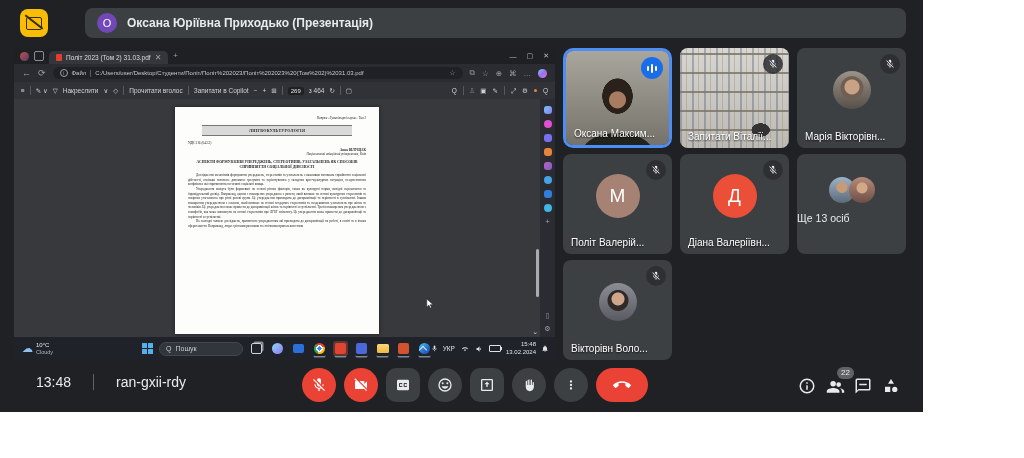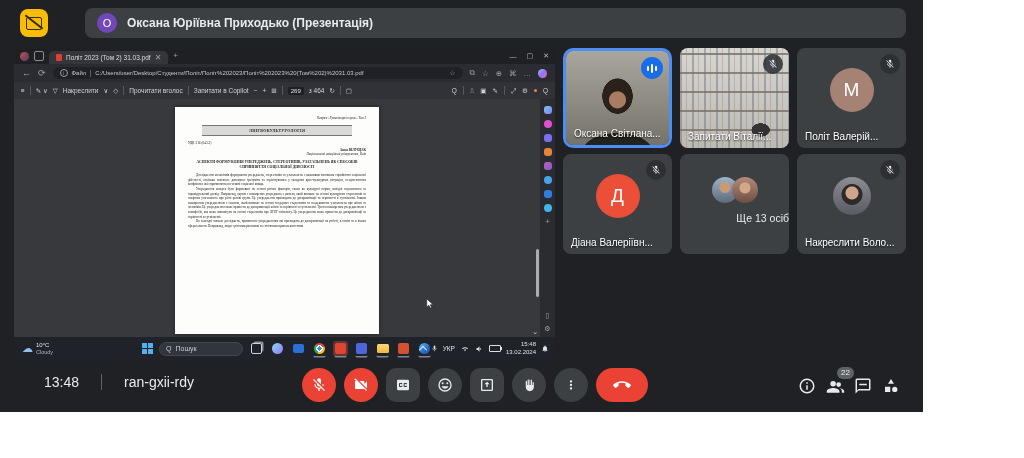--- a/index.html
+++ b/index.html
@@ -111,21 +111,21 @@
   
   .cursor{position:absolute;left:410px;top:248px;width:11px;height:15px;z-index:40;}
 
   
   .grid{position:absolute;left:563px;top:48px;display:grid;grid-template-columns:repeat(3,109px);
     grid-auto-rows:100px;gap:6px 8px;}
   .tile{position:relative;background:#3c4043;border-radius:8px;overflow:hidden;box-sizing:border-box;}
   .tile.speaking{border:3px solid #4c8df6;border-radius:10px;}
   .tname{position:absolute;left:8px;bottom:6px;font-size:10px;color:#fff;white-space:nowrap;
     text-shadow:0 1px 2px rgba(0,0,0,.8);max-width:95px;overflow:hidden;}
-  .center-label{position:absolute;left:0;right:0;top:58px;text-align:right;font-size:10.5px;color:#e8eaed;}
+  .center-label{position:absolute;left:0;right:0;top:58px;text-align:left;font-size:10.5px;color:#e8eaed;}
   .mic-chip{position:absolute;top:6px;right:6px;width:20px;height:20px;border-radius:50%;
     background:rgba(42,45,48,.85);display:flex;align-items:center;justify-content:center;z-index:5;}
   .speak-chip{position:absolute;top:6px;right:6px;width:22px;height:22px;border-radius:50%;
     background:#1a6dea;display:flex;align-items:center;justify-content:center;gap:1.5px;z-index:5;}
   .speak-chip i{display:block;width:2.5px;background:#fff;border-radius:2px;}
   .sb1{height:5px;} .sb2{height:9px;} .sb3{height:5px;}
   .video-oksana{position:absolute;inset:0;background:
     radial-gradient(circle 9px at 50% 52%, #a87c60 0 8px, transparent 9px),
     radial-gradient(ellipse 25px 29px at 50% 48%, #2b211b 0 60%, transparent 62%),
     radial-gradient(ellipse 58px 32px at 50% 108%, #22231d 0 60%, transparent 62%),
@@ -156,21 +156,21 @@
   .lav-m{background:#a58274;}
   .lav-d{background:#eb4f38;}
   .duo{position:absolute;left:50%;top:36px;transform:translate(-50%,-50%);width:46px;height:26px;}
   .duo .d1,.duo .d2{position:absolute;width:26px;height:26px;border-radius:50%;}
   .duo .d1{left:0;background:radial-gradient(circle 6px at 50% 40%, #c89b76 0 5px, transparent 6px),
     linear-gradient(180deg,#9db3c8,#5d6a78);}
   .duo .d2{right:0;background:radial-gradient(circle 6px at 50% 42%, #d3a888 0 5px, transparent 6px),
     linear-gradient(180deg,#b58a7a,#6d4f45);}
 
   
-  .ctrl-left{position:absolute;left:44px;top:374px;display:flex;align-items:flex-end;gap:22px;
+  .ctrl-left{position:absolute;left:36px;top:374px;display:flex;align-items:flex-end;gap:22px;
     color:#e8eaed;font-size:14px;}
   .ctrl-sep{width:1px;height:16px;background:#5f6368;}
   .ctrl-center{position:absolute;left:302px;top:368px;display:flex;align-items:center;gap:8px;}
   .cbtn{width:34px;height:34px;border-radius:50%;background:#3c4043;display:flex;align-items:center;
     justify-content:center;flex:0 0 auto;}
   .cbtn.sq{border-radius:10px;}
   .cbtn.danger{background:#ea4335;}
   .endcall{width:52px;height:34px;border-radius:17px;background:#ea4335;display:flex;
     align-items:center;justify-content:center;}
   .ctrl-right{position:absolute;right:22px;top:376px;display:flex;align-items:center;gap:8px;}
@@ -374,33 +374,42 @@
 
     <div class="grid">
 
       <div class="tile speaking">
         <div class="video-oksana"></div>
         <div class="speak-chip">
           <i class="sb1"></i>
             <i class="sb2"></i>
             <i class="sb3"></i>
         </div>
-        <span class="tname">Оксана Світлана...</span>
+        <span class="tname">Оксана Максим...</span>
       </div>
 
       <div class="tile">
         <div class="video-books"></div>
         <div class="mic-chip">
           <svg width="10" height="10" viewBox="0 0 24 24">
               <path fill="#e8eaed" d="M15 11V5a3 3 0 0 0-6-.2L15 11zM19 11h-1.7c0 .6-.1 1.2-.3 1.7l1.3 1.3c.4-.9.7-1.9.7-3zM4.3 3L3 4.3l6 6V11a3 3 0 0 0 3.7 2.9l1.7 1.7c-.7.3-1.6.5-2.4.5-2.8 0-5.3-2.1-5.3-5.1H5c0 3.4 2.7 6.2 6 6.7V21h2v-3.3c.9-.1 1.8-.5 2.5-.9l4.2 4.2 1.3-1.3L4.3 3z"></path>
             </svg>
         </div>
         <span class="tname">Запитати Віталії...</span>
       </div>
 
+      <div class="tile">
+        <div class="pavatar av-maria"></div>
+        <div class="mic-chip">
+          <svg width="10" height="10" viewBox="0 0 24 24">
+              <path fill="#e8eaed" d="M15 11V5a3 3 0 0 0-6-.2L15 11zM19 11h-1.7c0 .6-.1 1.2-.3 1.7l1.3 1.3c.4-.9.7-1.9.7-3zM4.3 3L3 4.3l6 6V11a3 3 0 0 0 3.7 2.9l1.7 1.7c-.7.3-1.6.5-2.4.5-2.8 0-5.3-2.1-5.3-5.1H5c0 3.4 2.7 6.2 6 6.7V21h2v-3.3c.9-.1 1.8-.5 2.5-.9l4.2 4.2 1.3-1.3L4.3 3z"></path>
+            </svg>
+        </div>
+        <span class="tname">Марія Вікторівн...</span>
+      </div>
 
 
 
       <div class="tile">
         <div class="lavatar lav-m">М</div>
         <div class="mic-chip">
           <svg width="10" height="10" viewBox="0 0 24 24">
               <path fill="#e8eaed" d="M15 11V5a3 3 0 0 0-6-.2L15 11zM19 11h-1.7c0 .6-.1 1.2-.3 1.7l1.3 1.3c.4-.9.7-1.9.7-3zM4.3 3L3 4.3l6 6V11a3 3 0 0 0 3.7 2.9l1.7 1.7c-.7.3-1.6.5-2.4.5-2.8 0-5.3-2.1-5.3-5.1H5c0 3.4 2.7 6.2 6 6.7V21h2v-3.3c.9-.1 1.8-.5 2.5-.9l4.2 4.2 1.3-1.3L4.3 3z"></path>
             </svg>
         </div>
@@ -425,21 +434,21 @@
         <span class="center-label">Ще 13 осіб</span>
       </div>
 
       <div class="tile">
         <div class="pavatar av-anast"></div>
         <div class="mic-chip">
           <svg width="10" height="10" viewBox="0 0 24 24">
               <path fill="#e8eaed" d="M15 11V5a3 3 0 0 0-6-.2L15 11zM19 11h-1.7c0 .6-.1 1.2-.3 1.7l1.3 1.3c.4-.9.7-1.9.7-3zM4.3 3L3 4.3l6 6V11a3 3 0 0 0 3.7 2.9l1.7 1.7c-.7.3-1.6.5-2.4.5-2.8 0-5.3-2.1-5.3-5.1H5c0 3.4 2.7 6.2 6 6.7V21h2v-3.3c.9-.1 1.8-.5 2.5-.9l4.2 4.2 1.3-1.3L4.3 3z"></path>
             </svg>
         </div>
-        <span class="tname">Накреслити Воло...</span>
+        <span class="tname">Вікторівн Воло...</span>
       </div>
     </div>
 
     <div class="ctrl-left">
       <span>13:48</span>
       <span class="ctrl-sep"></span>
       <span>ran-gxii-rdy</span>
     </div>
 
     <div class="ctrl-center">

